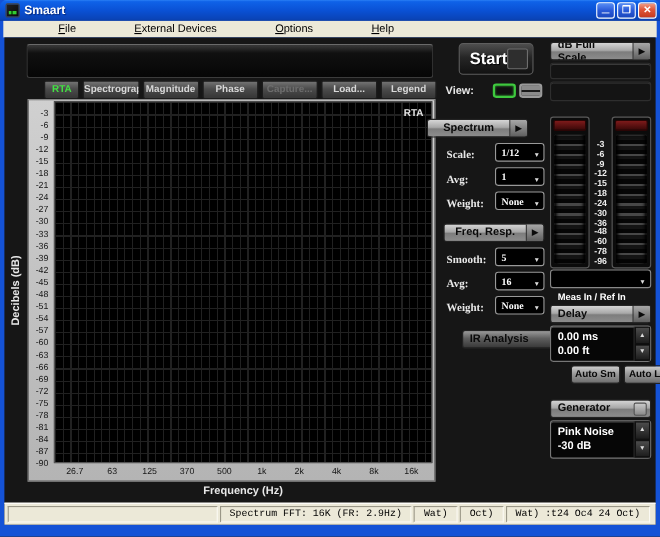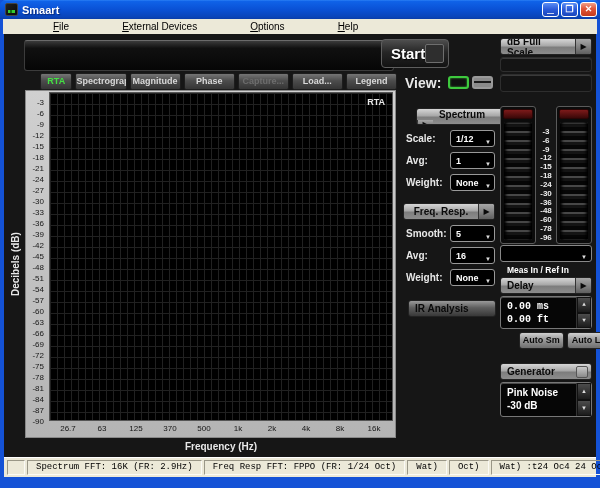--- a/index.html
+++ b/index.html
@@ -60,54 +60,54 @@
   .x-ticks { position:absolute; left:23px; right:2px; bottom:1px; height:14px; display:flex;
     padding:2px 2px 0 2px; }
   .x-ticks span { flex:1; text-align:center; font-size:8px; color:#161616; }
   .ylabel { position:absolute; left:4px; top:56px; height:348px; width:14px;
     writing-mode:vertical-rl; transform:rotate(180deg); display:flex; align-items:center; justify-content:center;
     color:#e8e8e8; font-size:10px; font-weight:bold; }
   .xlabel { position:absolute; left:44px; width:346px; top:407px; text-align:center;
     color:#e8e8e8; font-size:10px; font-weight:bold; }
 
   
-  .start-btn { position:absolute; left:377px; top:5px; width:68px; height:29px;
+  .start-btn { position:absolute; left:413px; top:5px; width:68px; height:29px;
     background:linear-gradient(180deg,#4e4e4e 0%,#262626 45%,#121212 100%);
     border:1px solid #5e5e5e; border-radius:4px; display:flex; align-items:center;justify-content:flex-end; }
   .start-label { color:#fff; font-size:15px; font-weight:bold; padding-left:9px; flex:1;
     text-shadow:1px 1px 1px #000; }
   .stop-square { width:19px; height:19px; margin-right:4px; background:#2e2e2e;
     border:1px solid #6e6e6e; border-radius:2px; }
   .view-row { position:absolute; left:399px; top:41px; width:90px; height:15px;
     display:flex; align-items:center; }
-  .view-label { color:#e8e8e8; font-size:14px; font-weight:bold; flex:1; padding-left:2px; }
+  .view-label { color:#e8e8e8; font-size:10px; font-weight:bold; flex:1; padding-left:2px; }
   .view-icon { width:21px; height:13px; border-radius:3px; margin-left:3px; }
   .icon-single { border:2px solid #3ec93e; background:#101010; box-shadow:inset 0 0 2px #3ec93e; }
   .icon-split { border:2px solid #9a9a9a; background:linear-gradient(180deg,#8a8a8a 0 38%,#1a1a1a 38% 58%,#8a8a8a 58% 100%); }
 
   .hdr-btn { position:absolute; height:17px; border:1px solid #222; border-radius:3px;
     background:linear-gradient(180deg,#d6d6d6 0%,#a8a8a8 45%,#7d7d7d 55%,#8d8d8d 100%);
     display:flex; align-items:center; overflow:hidden; }
   .hdr-title { flex:1; color:#0a0a0a; font-size:10px; font-weight:bold; padding:0 6px; }
   .hdr-title.centered { text-align:center; }
   .hdr-arrow { width:16px; align-self:stretch; border-left:1px solid #333;
     background:linear-gradient(180deg,#a8a8a8,#5f5f5f); display:flex; align-items:center; justify-content:center; }
   .hdr-arrow::after { content:"▶"; font-size:8px; color:#0a0a0a; }
   .hdr-square { width:12px; height:12px; margin-right:3px; background:linear-gradient(180deg,#c9c9c9,#8a8a8a);
     border:1px solid #555; border-radius:2px; }
 
   .ctl-rows { position:absolute; left:399px; width:92px; display:flex; flex-direction:column; gap:5px; }
-  .ctl-row { height:17px; display:flex; align-items:center; justify-content:space-between; padding-left:3px; }
+  .ctl-row { height:17px; display:flex; align-items:flex-end; justify-content:space-between; padding-left:3px;font-family:Liberation Serif, serif; }
   .ctl-label { color:#e8e8e8; font-size:10px; font-weight:bold; }
   .dropdown { width:45px; height:17px; background:#000; border:1px solid #999; border-radius:3px;
     display:flex; align-items:center; padding:0 3px 0 5px; }
   .dd-value { flex:1; color:#fff; font-size:9px; font-weight:bold; }
   .dd-arrow::after { content:"▼"; font-size:6px; color:#ddd; }
 
-  .ir-btn { position:absolute; left:404px; top:266px; width:88px; height:17px;
+  .ir-btn { position:absolute; left:416px; top:266px; width:88px; height:17px;
     background:linear-gradient(180deg,#9a9a9a 0%,#5e5e5e 45%,#383838 100%);
     border:1px solid #222; border-radius:3px; color:#0a0a0a; font-size:10px; font-weight:bold;
     line-height:15px; padding-left:6px; }
 
   
   .rc { position:absolute; left:496px; width:92px; }
   .dbfs-hdr { top:4px; }
   .dark-box { position:absolute; left:496px; width:92px; background:#141414;
     border:1px solid #2e2e2e; border-radius:3px; box-shadow:inset 0 1px 0 #3a3a3a; }
 
@@ -242,21 +242,21 @@
       <span class="start-label">Start</span>
       <span class="stop-square"></span>
     </div>
 
     <div class="view-row">
       <span class="view-label">View:</span>
       <span class="view-icon icon-single"></span>
       <span class="view-icon icon-split"></span>
     </div>
 
-    <div class="hdr-btn" style="left:412px; top:74px; width:92px;flex-direction:column;">
+    <div class="hdr-btn" style="left:384px; top:74px; width:92px;">
       <span class="hdr-title centered">Spectrum</span>
       <span class="hdr-arrow"></span>
     </div>
     <div class="ctl-rows" style="top:96px;">
         <div class="ctl-row">
         <span class="ctl-label">Scale:</span>
         <span class="dropdown">
           <span class="dd-value">1/12</span>
           <span class="dd-arrow"></span>
         </span>
@@ -342,21 +342,21 @@
 
     <div class="input-select">
       <span class="dd-value">Meas In / Ref In</span>
       <span class="dd-arrow"></span>
     </div>
 
     <div class="hdr-btn" style="left:496px; top:243px; width:92px;">
       <span class="hdr-title">Delay</span>
       <span class="hdr-arrow"></span>
     </div>
-    <div class="value-box" style="top:262px; height:33px;font-family:Liberation Mono, monospace;">
+    <div class="value-box" style="top:262px; height:33px;">
       <div class="vb-lines">
         <div>0.00 ms</div>
         <div>0.00 ft</div>
       </div>
       <div class="spinners">
         <span class="spin spin-up"></span>
         <span class="spin spin-down"></span>
       </div>
     </div>
     <div class="auto-row">
@@ -376,21 +376,20 @@
       <div class="spinners">
         <span class="spin spin-up"></span>
         <span class="spin spin-down"></span>
       </div>
     </div>
 
     <div class="statusbar">
       <span class="status-seg status-spacer"></span>
       <span class="status-list" style="display:flex;">
           <span class="status-seg">Spectrum FFT: 16K (FR: 2.9Hz)</span>
-          <span class="status-seg">Freq Resp FFT: FPPO (FR: 1/24 Oct)</span>
           <span class="status-seg">Wat)</span>
           <span class="status-seg">Oct)</span>
           <span class="status-seg">Wat) :t24 Oc4 24 Oct)</span>
         </span>
     </div>
 
   </div>
 </div>
 
 </body></html>

